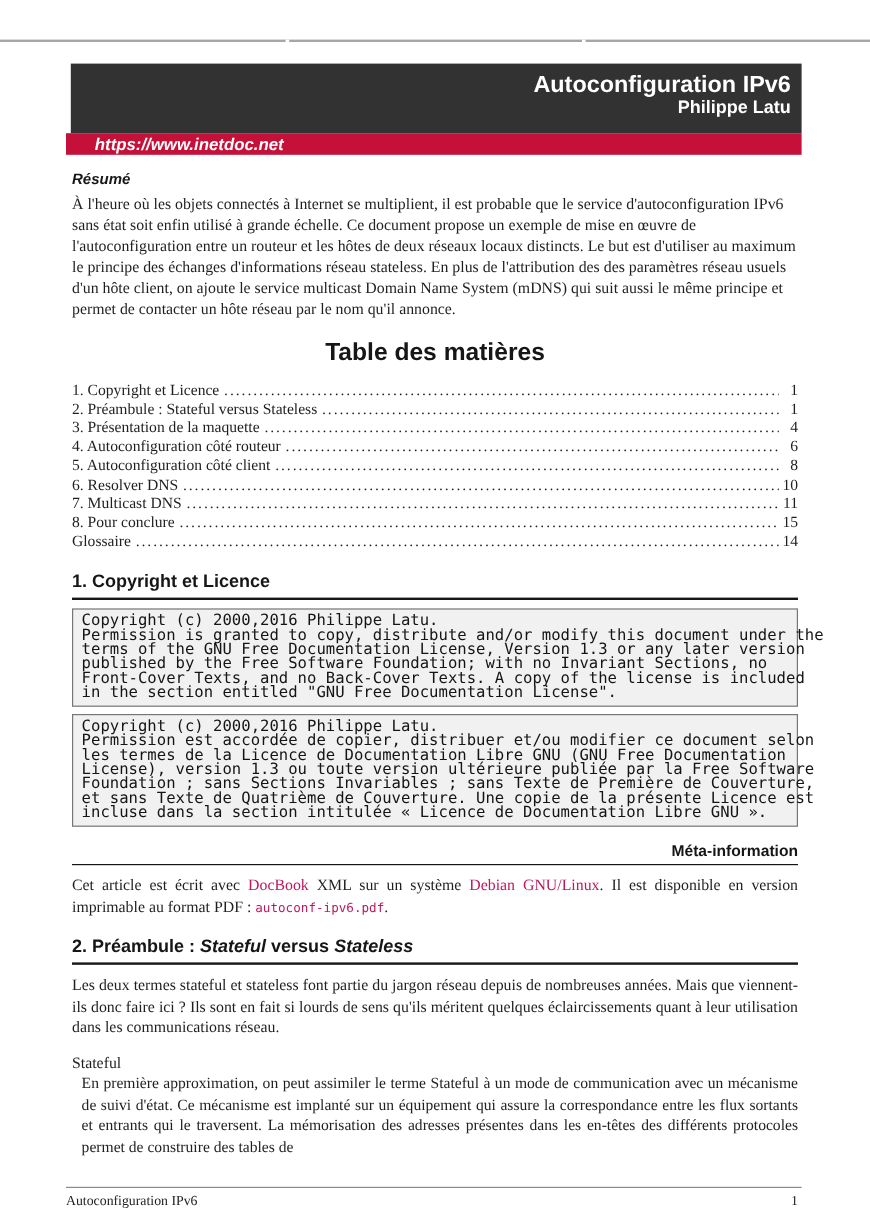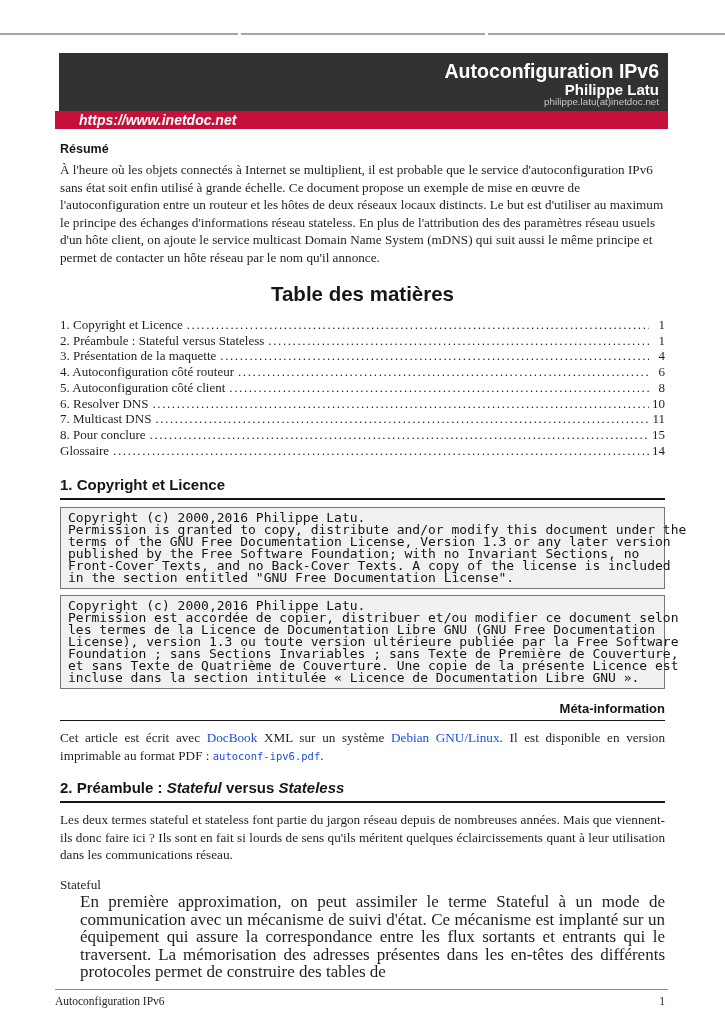--- a/index.html
+++ b/index.html
@@ -22,21 +22,21 @@
   .banner-email { color: #c8c8c8; font-size: 9.8px; line-height: 12px; }
   .banner-red { position: absolute; left: 55px; top: 111px; width: 613px; height: 18px;
     background: #c5113a; }
   .banner-url { color: #ffffff; font-family: "Liberation Sans", sans-serif;
     font-size: 14px; line-height: 18px; font-weight: 700; font-style: italic; padding-left: 24px; }
 
   
   .content { position: absolute; left: 60px; top: 140px; width: 605px; }
 
   .resume-heading { font-family: "Liberation Sans", sans-serif; font-weight: 700;
-    font-size: 12.5px; margin: 2px 0 5px; color: #161616; }
+    font-size: 12.5px; margin: 2px 0 5px; color: #161616; font-style: italic; }
   .serif-para { font-size: 13.2px; line-height: 17.5px; color: #1f1f1f; }
   .justify { text-align: justify; }
 
   .toc-heading { font-family: "Liberation Sans", sans-serif; font-weight: 700;
     font-size: 20.5px; color: #161616; margin-top: 16px; margin-bottom: 11px; text-align: center; }
   .toc { font-size: 13px; }
   .toc-row { display: flex; align-items: baseline; line-height: 15.7px; color: #1f1f1f; }
   .toc-label { white-space: nowrap; padding-right: 4px; }
   .toc-dots { flex: 1; overflow: hidden; white-space: nowrap; letter-spacing: 1.6px;
     color: #1f1f1f; padding-right: 4px; }
@@ -50,48 +50,47 @@
 
   pre.license { margin-top: 7px; background: #f1f1f1; border: 1px solid #777;
     font-family: "DejaVu Sans Mono", monospace; font-size: 13px; line-height: 12px;
     color: #141414; padding: 4px 7px; white-space: pre; }
   pre.license + pre.license { margin-top: 6px; }
 
   .meta-heading { font-family: "Liberation Sans", sans-serif; font-weight: 700;
     font-size: 13px; color: #161616; margin-top: 12px; padding-bottom: 4px;
     border-bottom: 1.5px solid #161616; text-align: right; }
   .meta-para { margin-top: 8px; }
-  a.doclink { color: #1d4ed8; text-decoration: none; }
+  a.doclink { color: #be185d; text-decoration: none; }
   .mono-link { font-family: "DejaVu Sans Mono", monospace; font-size: 10.5px; color: #e8436a; }
 
   .para-top8 { margin-top: 8px; }
   dl.varlist { margin-top: 12px; }
   dl.varlist dt { font-size: 13.2px; line-height: 17.5px; }
-  dl.varlist dd { margin-left: 20px; font-size: 17px; line-height: 17.5px; text-align: justify; }
+  dl.varlist dd { margin-left: 8px; font-size: 13px; line-height: 17.5px; text-align: justify; }
 
   
   .footer { position: absolute; left: 55px; top: 989px; width: 613px;
     border-top: 1px solid #8a8a8a; padding-top: 5px;
     display: flex; justify-content: space-between; font-size: 11.5px; color: #222; }
   .footer .pagenum { padding-right: 3px; }
 </style>
 </head>
 <body>
 
 <div class="page">
 
   <div class="top-line">
     <span class="gap g1"></span>
     <span class="gap g2"></span>
   </div>
 
   <div class="banner-dark">
     <div class="banner-title">Autoconfiguration IPv6</div>
     <div class="banner-author">Philippe Latu</div>
-    <div class="banner-email">philippe.latu(at)inetdoc.net</div>
   </div>
   <div class="banner-red">
     <div class="banner-url">https://www.inetdoc.net</div>
   </div>
 
   <div class="content">
 
     <div class="resume-heading">Résumé</div>
     <div class="serif-para">À l'heure où les objets connectés à Internet se multiplient, il est probable que le service d'autoconfiguration IPv6 sans état soit enfin utilisé à grande échelle. Ce document propose un exemple de mise en œuvre de l'autoconfiguration entre un routeur et les hôtes de deux réseaux locaux distincts. Le but est d'utiliser au maximum le principe des échanges d'informations réseau stateless. En plus de l'attribution des des paramètres réseau usuels d'un hôte client, on ajoute le service multicast Domain Name System (mDNS) qui suit aussi le même principe et permet de contacter un hôte réseau par le nom qu'il annonce.</div>
 

